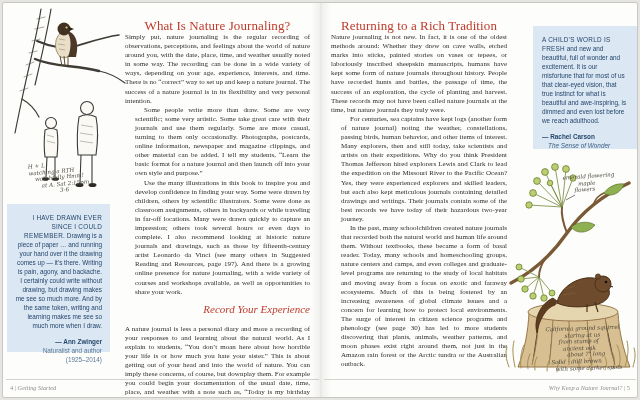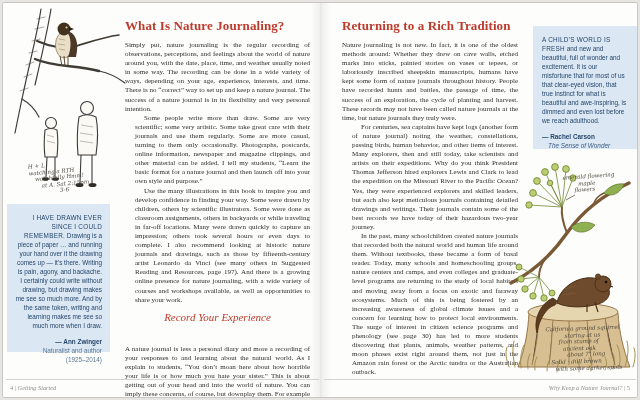--- a/index.html
+++ b/index.html
@@ -3,23 +3,23 @@
 <meta charset="utf-8">
 <style>
   *{box-sizing:border-box;margin:0;padding:0;}
   html,body{width:640px;height:400px;}
   body{background:#e7e5e1;font-family:"Liberation Serif",serif;overflow:hidden;position:relative;}
   .spread{position:absolute;left:2px;top:2px;width:636px;height:396px;background:#fdfdfb;border:1px solid #c8c7c3;border-radius:2px;overflow:hidden;}
   .gutter{position:absolute;left:308px;top:0;width:20px;height:100%;pointer-events:none;
     background:linear-gradient(90deg,rgba(90,88,80,0) 0%,rgba(90,88,80,.07) 42%,rgba(90,88,80,.14) 50%,rgba(90,88,80,.07) 58%,rgba(90,88,80,0) 100%);}
   .col{position:absolute;text-align:justify;color:#2f2d2a;font-size:7px;line-height:9.1px;}
   .col-left{left:122px;top:15px;width:185px;}
-  .col-right{left:339px;top:15px;width:176px;}
-  h1{font-size:13px;line-height:15px;color:var(--accent_red,#bd3a2c);font-weight:bold;letter-spacing:.1px;margin-bottom:8px;text-align:left;font-family:"Liberation Serif",serif;}
-  h2{font-size:11px;line-height:13px;color:var(--accent_red,#bd3a2c);font-style:italic;font-weight:normal;margin:6px 0 21px;text-align:center;}
+  .col-right{left:328px;top:15px;width:176px;}
+  h1{font-size:13px;line-height:15px;color:var(--accent_red,#bd3a2c);font-weight:normal;letter-spacing:.1px;margin-bottom:0;text-align:center;font-family:"Liberation Serif",serif;}
+  h2{font-size:11px;line-height:13px;color:var(--accent_red,#bd3a2c);font-style:italic;font-weight:normal;margin:6px 0 9px;text-align:right;}
   p.indent{text-indent:9px;margin-left:10px;}
   .quote-box{position:absolute;background:var(--quote_box_bg,#dbe8f4);font-family:"Liberation Sans",sans-serif;color:var(--quote_text,#25466b);font-size:6.4px;line-height:9px;}
   .qb-left{left:4px;top:201px;width:103px;height:148px;padding:9px 8px;text-align:right;}
   .qb-right{left:530px;top:23px;width:105px;height:123px;padding:9px 9px;text-align:left;}
   .qb-lead{letter-spacing:.25px;}
   .qb-attr{font-weight:bold;margin-top:7px;}
   .qb-detail{color:#5b7896;}
   .qb-src{font-style:italic;margin-left:6px;color:#3d5f85;}
   .illus{position:absolute;}
   .hand{position:absolute;font-family:"DejaVu Serif",serif;font-style:italic;color:#4b463b;font-size:5.6px;line-height:6.6px;}

